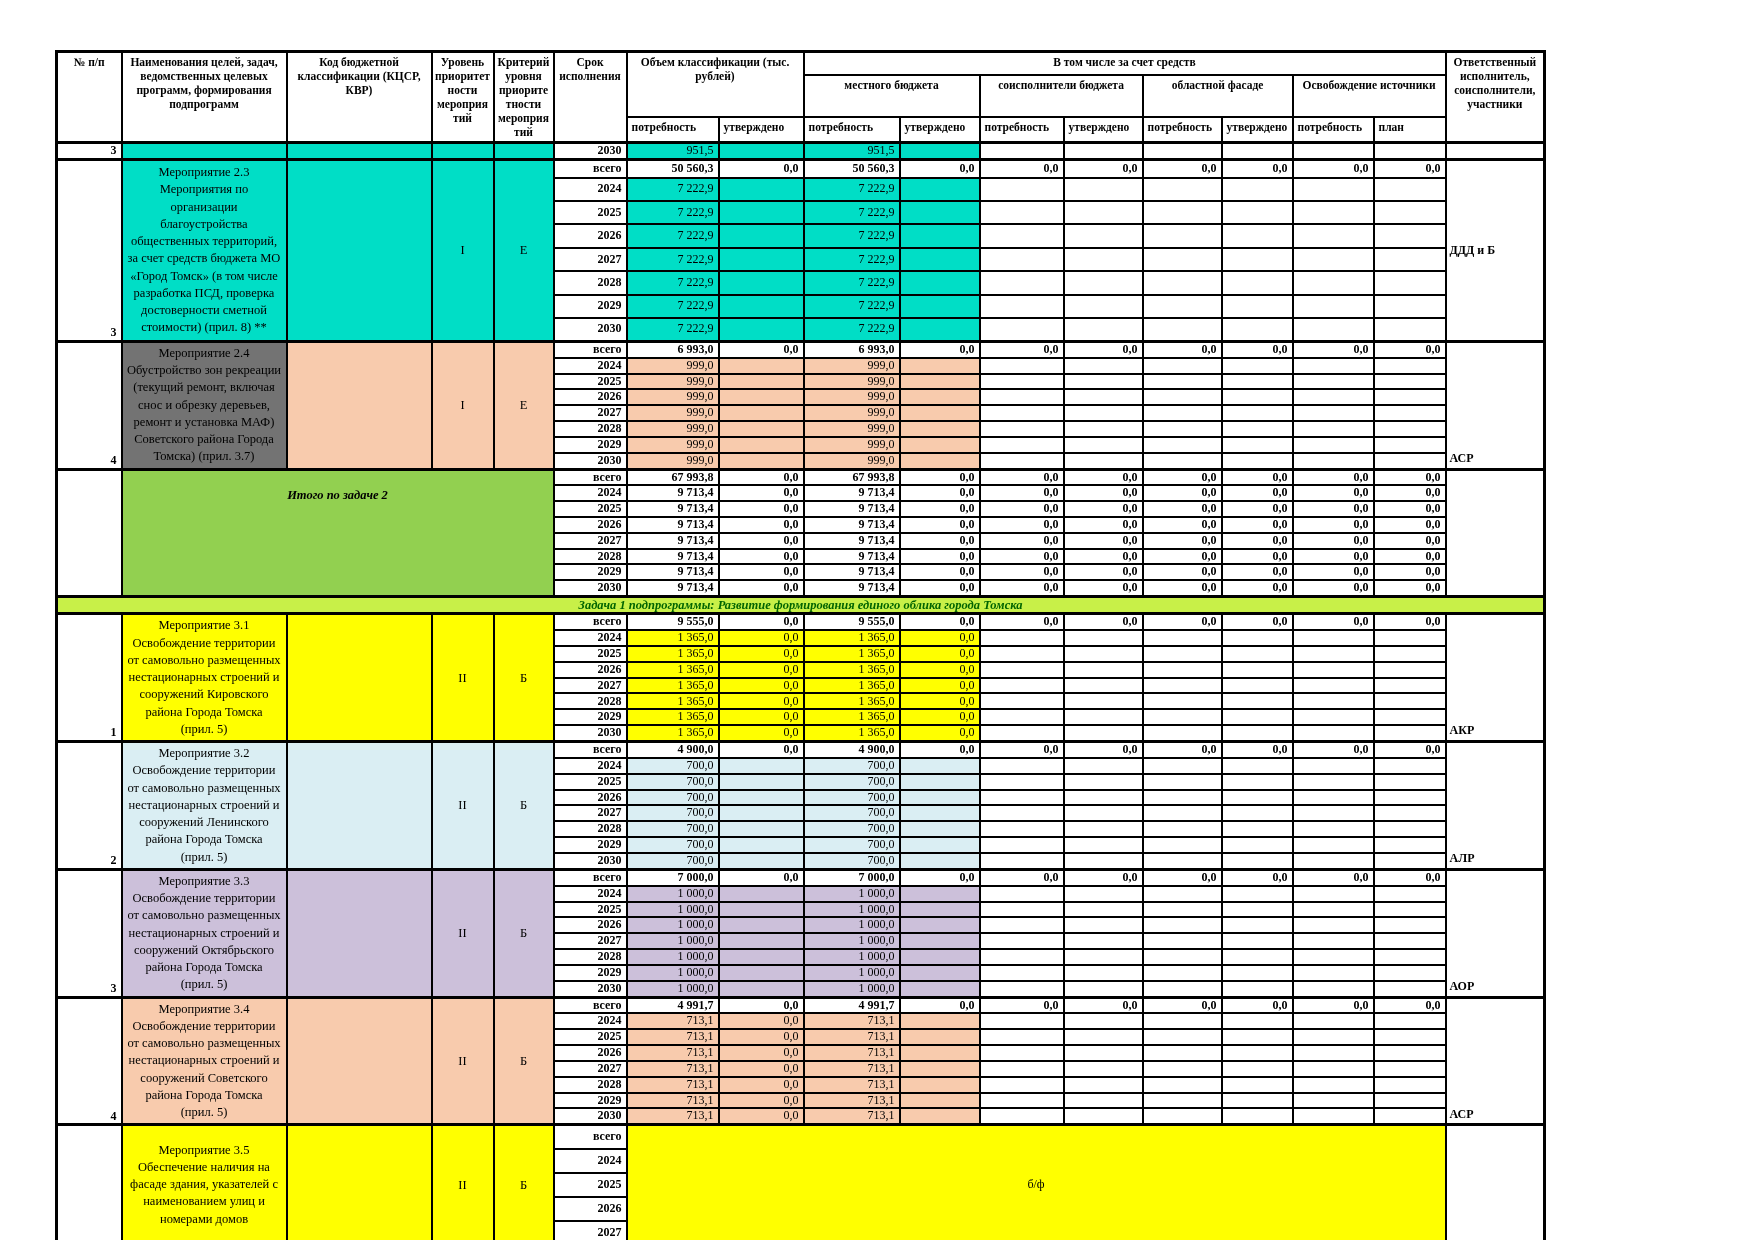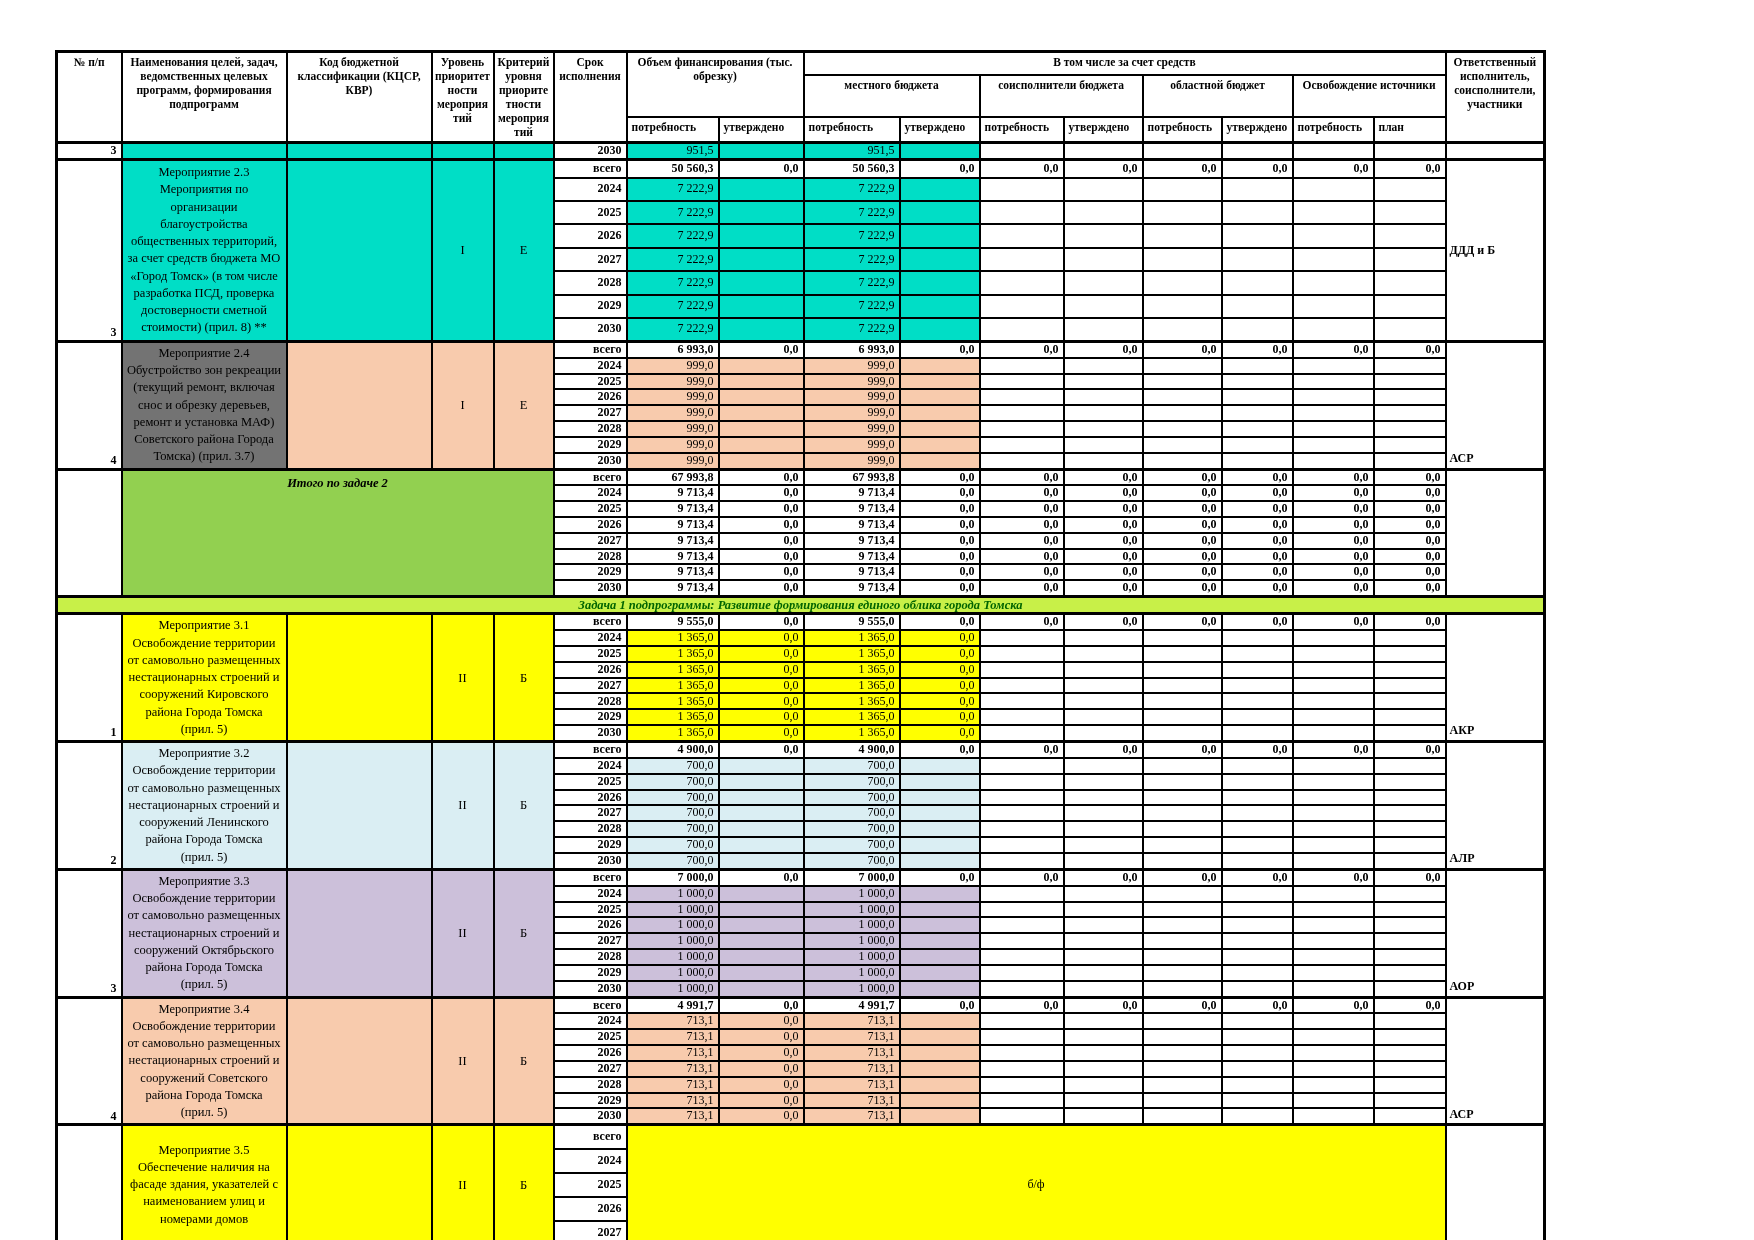--- a/index.html
+++ b/index.html
@@ -13,21 +13,21 @@
   .brk{overflow-wrap:anywhere;}
   td{font-size:12px;padding:0 4px;line-height:1.15;}
   .num{text-align:right;vertical-align:bottom;font-weight:bold;}
   .name{text-align:center;vertical-align:middle;font-size:12.5px;white-space:pre-line;line-height:1.38;padding:2px 4px;}
   .ctr{text-align:center;vertical-align:middle;font-size:12.5px;}
   .srok{text-align:right;font-weight:bold;}
   .val{text-align:right;}
   .bold{font-weight:bold;}
   .resp{text-align:left;font-weight:bold;padding-left:3px;font-size:12px;}
   .mid{vertical-align:middle;} .bot{vertical-align:bottom;padding-bottom:2px;}
-  .itogoName{font-weight:bold;font-style:italic;text-align:center;vertical-align:top;font-size:12.5px;padding-top:5px;}
+  .itogoName{font-weight:bold;font-style:italic;text-align:center;vertical-align:top;font-size:12.5px;padding-top:17px;}
   .banner{font-weight:bold;font-style:italic;text-align:center;vertical-align:middle;font-size:12.5px;}
   .bf{text-align:center;vertical-align:middle;font-size:12px;}
 </style>
 </head>
 <body>
 
 <div id="sheet">
 <table>
   <colgroup>
     <col style="width:65px">
@@ -49,28 +49,28 @@
         <col style="width:99px">
   </colgroup>
   <thead>
     <tr class="hA">
       <th rowspan="3">№ п/п</th>
       <th rowspan="3">Наименования целей, задач, ведомственных целевых программ, формирования подпрограмм</th>
       <th rowspan="3">Код бюджетной классификации (КЦСР, КВР)</th>
       <th rowspan="3" class="brk">Уровень приоритетности мероприятий</th>
       <th rowspan="3" class="brk">Критерий уровня приоритетности мероприятий</th>
       <th rowspan="3">Срок исполнения</th>
-      <th colspan="2" rowspan="2">Объем финансирования (тыс. обрезку)</th>
+      <th colspan="2" rowspan="2">Объем классификации (тыс. рублей)</th>
       <th colspan="8">В том числе за счет средств</th>
       <th rowspan="3">Ответственный исполнитель, соисполнители, участники</th>
     </tr>
     <tr class="hB">
       <th colspan="2">местного бюджета</th>
       <th colspan="2">соисполнители бюджета</th>
-      <th colspan="2">областной бюджет</th>
+      <th colspan="2">областной фасаде</th>
       <th colspan="2">Освобождение источники</th>
     </tr>
     <tr class="hC">
       <th>потребность</th>
       <th>утверждено</th>
       <th>потребность</th>
       <th>утверждено</th>
       <th>потребность</th>
       <th>утверждено</th>
       <th>потребность</th>

